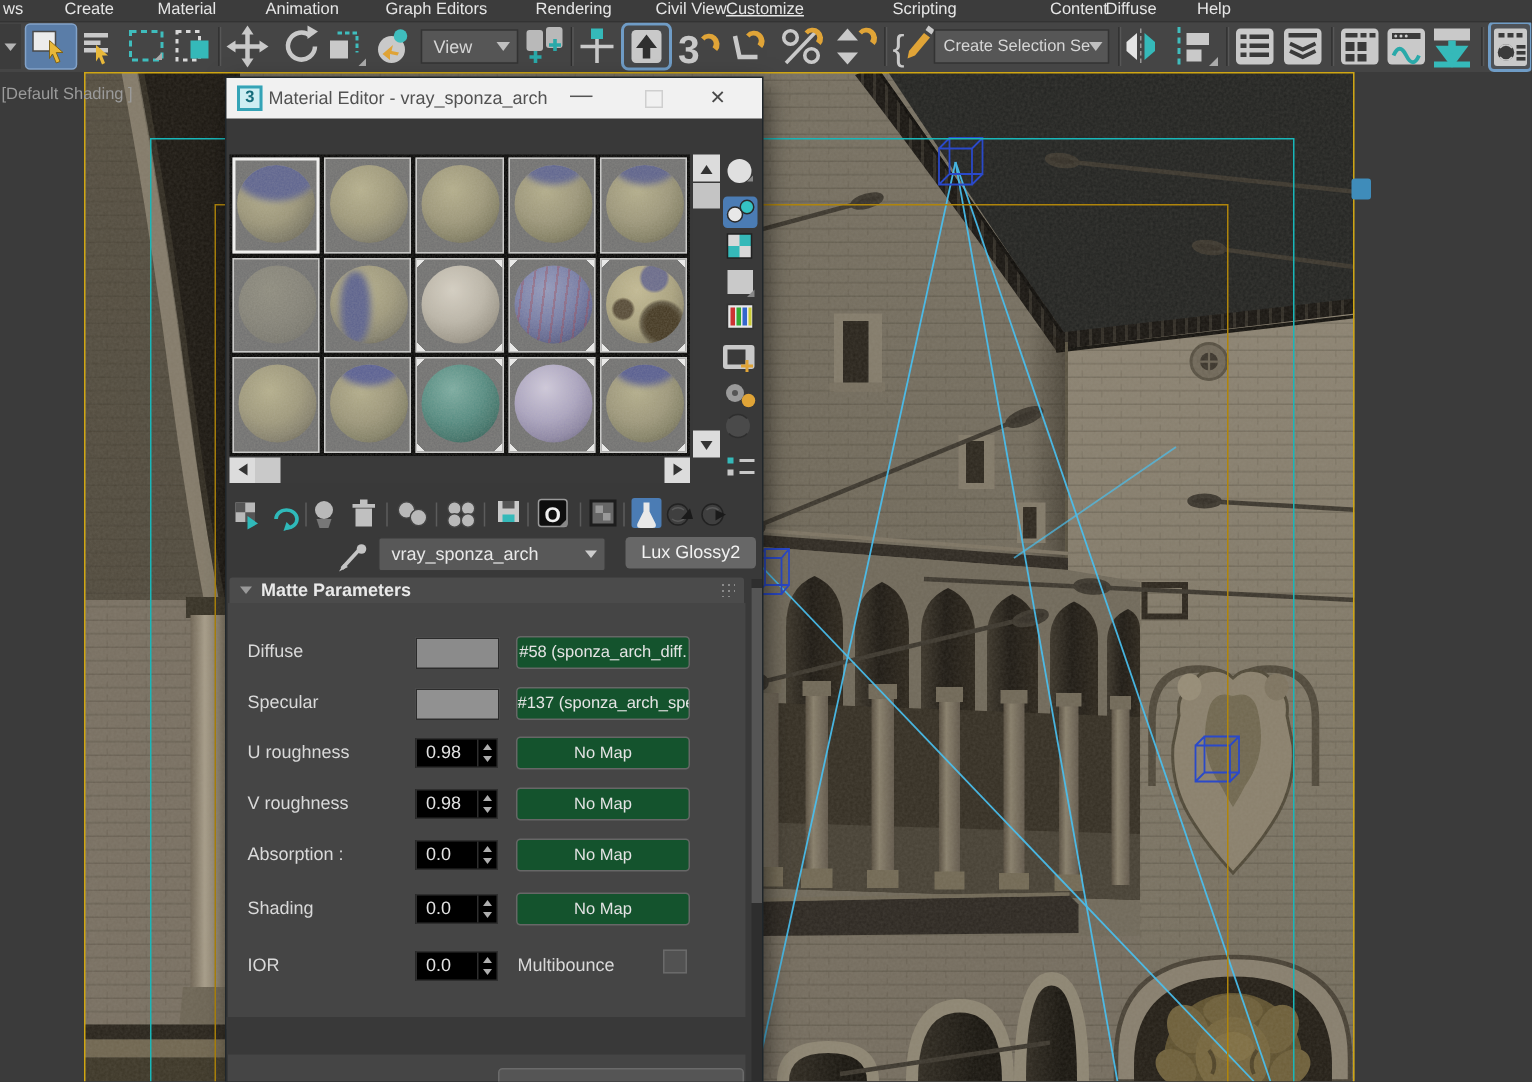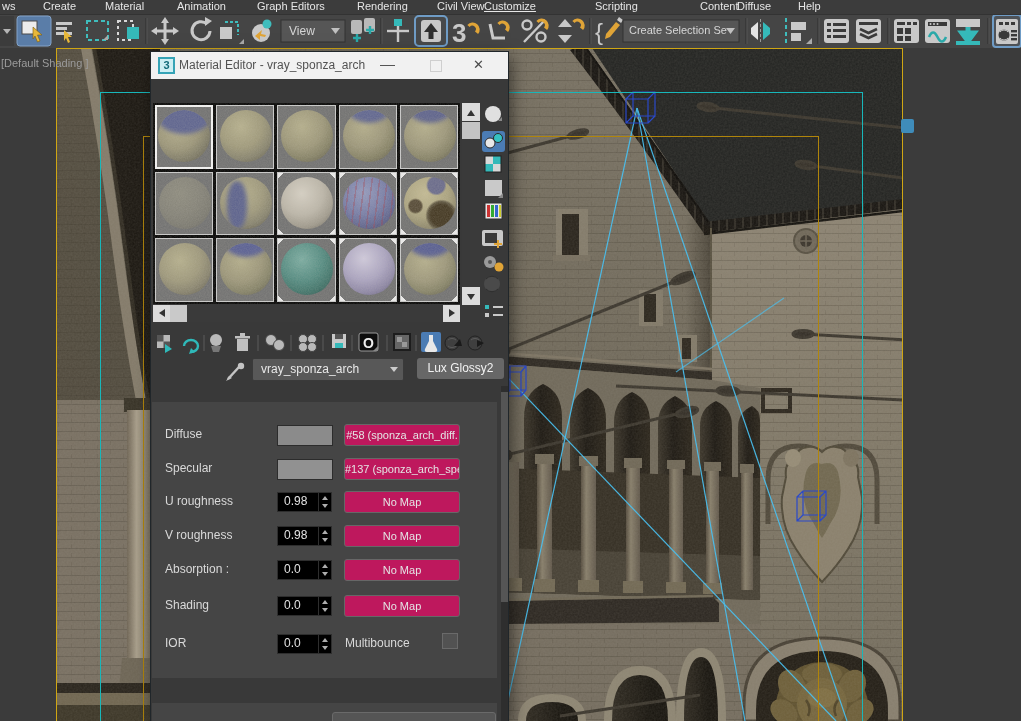--- a/index.html
+++ b/index.html
@@ -42,21 +42,21 @@
      radial-gradient(circle 1px at 9px 5px,#8a8a8a 99%,transparent),
      radial-gradient(circle 1px at 1px 9px,#8a8a8a 99%,transparent),
      radial-gradient(circle 1px at 5px 9px,#8a8a8a 99%,transparent);}
   .plabel{position:absolute;font-size:12px;color:#d9d9d9;}
   .swatch{position:absolute;left:126px;width:54px;height:19px;background:#8b8b8b;border:1px solid #2c2c2c;}
   .spin{position:absolute;left:126px;width:53px;height:18px;background:#000000;border:1px solid #2e2e2e;color:#e2e2e2;font-size:12px;}
   .spin .v{position:absolute;left:6px;top:1px;}
   .spin .ar{position:absolute;right:0px;top:0;width:12px;height:18px;border-left:1px solid #2e2e2e;}
   .spin .ar:before{content:"";position:absolute;left:3px;top:3px;width:0;height:0;border-left:3px solid transparent;border-right:3px solid transparent;border-bottom:4px solid #aeaeae;}
   .spin .ar:after{content:"";position:absolute;left:3px;bottom:3px;width:0;height:0;border-left:3px solid transparent;border-right:3px solid transparent;border-top:4px solid #aeaeae;}
-  .mapbtn{position:absolute;left:193px;width:114px;height:20px;background:#be185d;border:1px solid #676767;border-radius:3px;color:#e4e4e4;font-size:11px;text-align:center;line-height:20px;white-space:nowrap;overflow:hidden;}
+  .mapbtn{position:absolute;left:193px;width:114px;height:20px;background:#14532d;border:1px solid #676767;border-radius:3px;color:#e4e4e4;font-size:11px;text-align:center;line-height:20px;white-space:nowrap;overflow:hidden;}
 </style>
 </head>
 <body>
 
 <svg class="abs" style="left:0;top:48px;z-index:1" width="1021" height="673" viewBox="0 48 1021 673" xmlns="http://www.w3.org/2000/svg">
 <defs>
  <linearGradient id="wL" x1="0" y1="1" x2="1" y2="0">
    <stop offset="0" stop-color="#5d574a"></stop>
         <stop offset=".55" stop-color="#6f6859"></stop>
         <stop offset="1" stop-color="#7d7668"></stop>
@@ -496,20 +496,25 @@
       </g>
   </svg>
 
   <div class="abs" style="left:101px;top:306px;width:150px;height:21px;background:#585858;border:1px solid #3a3a3a;border-radius:2px;">
      <div class="abs" style="left:8px;top:3px;font-size:12px;color:#e8e8e8;">vray_sponza_arch</div>
      <div class="abs" style="left:137px;top:8px;width:0;height:0;border-left:4px solid transparent;border-right:4px solid transparent;border-top:5px solid #ccc;"></div>
   </div>
   <div class="abs" style="left:256px;top:306px;width:87px;height:21px;background:#676767;border-radius:3px;
        font-size:12px;color:#f2f2f2;text-align:center;line-height:21px;margin-left:10px;">Lux Glossy2</div>
 
+  <div class="rollhead" style="top:333px;">
+      <div class="tri"></div>
+      <div class="t">Matte Parameters</div>
+      <div class="grip"></div>
+    </div>
   <div class="abs" style="left:1px;top:350px;width:345px;height:276px;background:#454545;"></div>
   <div class="plabel" style="left:14px;top:375px;">Diffuse</div>
   <div class="swatch" style="top:373px;"></div>
   <div class="mapbtn" style="top:372px;">#58 (sponza_arch_diff.</div>
   <div class="plabel" style="left:14px;top:409px;">Specular</div>
   <div class="swatch" style="top:407px;background:#919191;"></div>
   <div class="mapbtn" style="top:406px;">#137 (sponza_arch_spec</div>
   <div class="plabel" style="left:14px;top:442px;">U roughness</div>
   <div class="spin" style="top:440px;">
       <span class="v">0.98</span>

